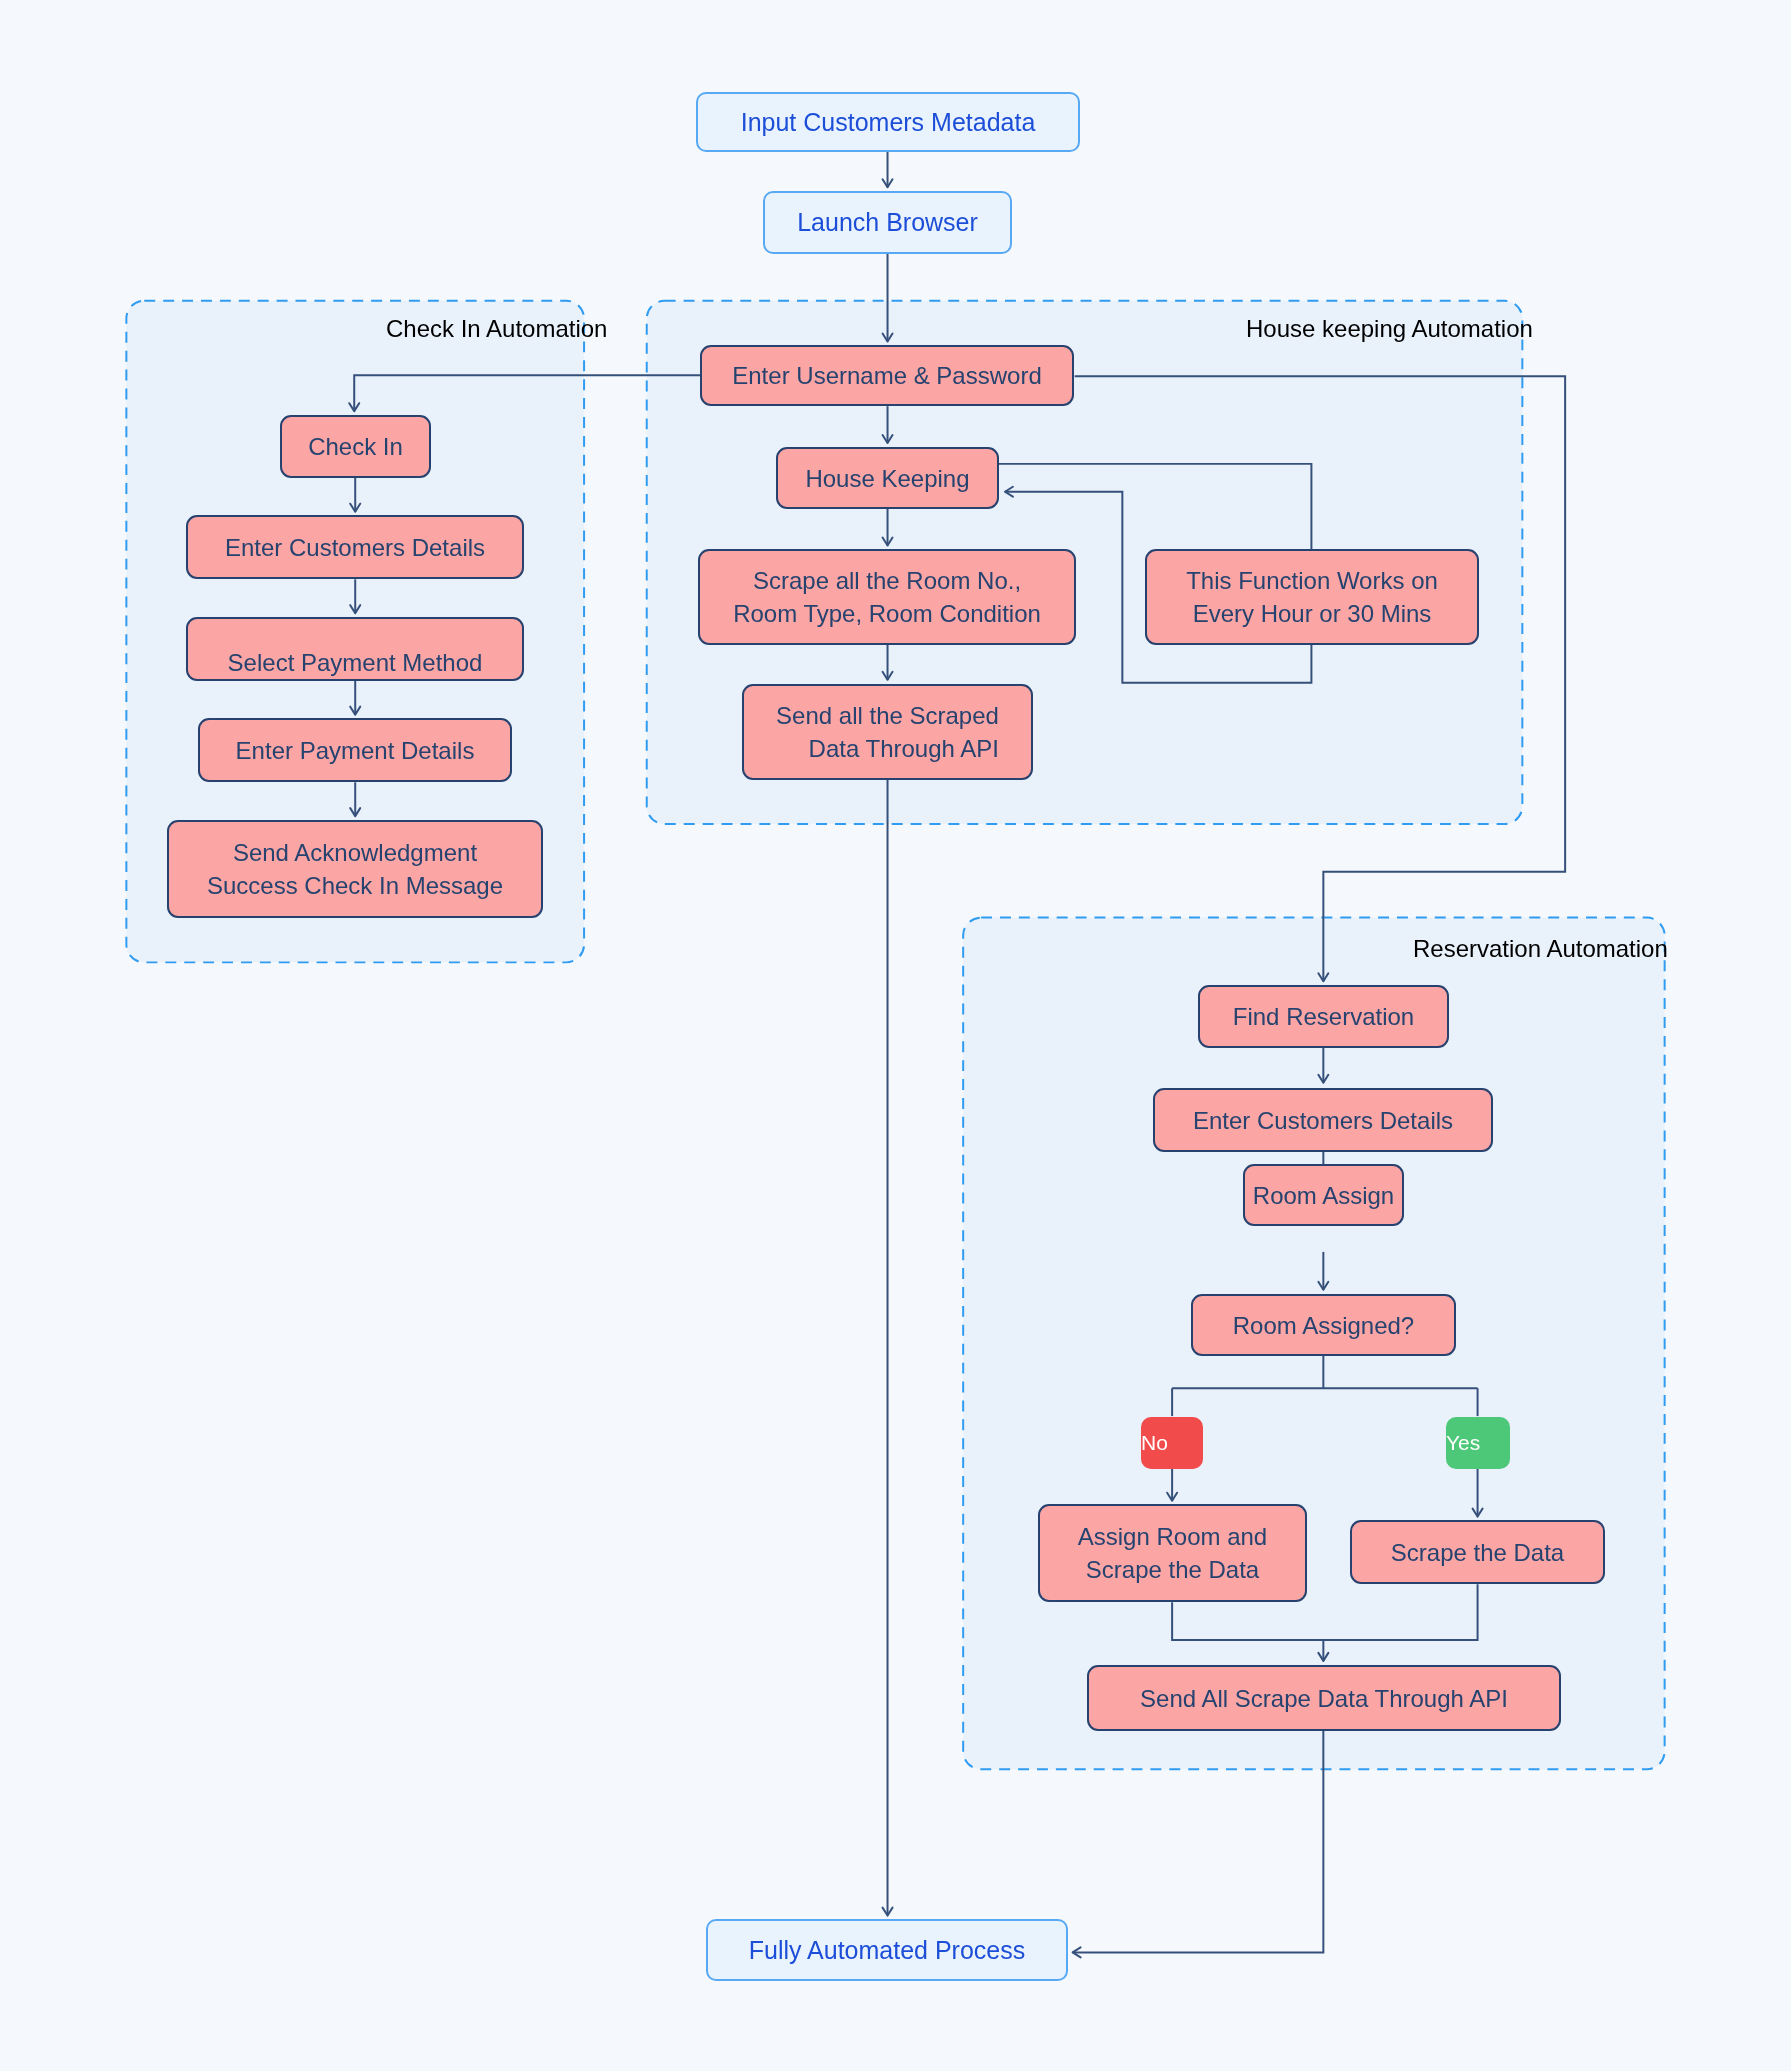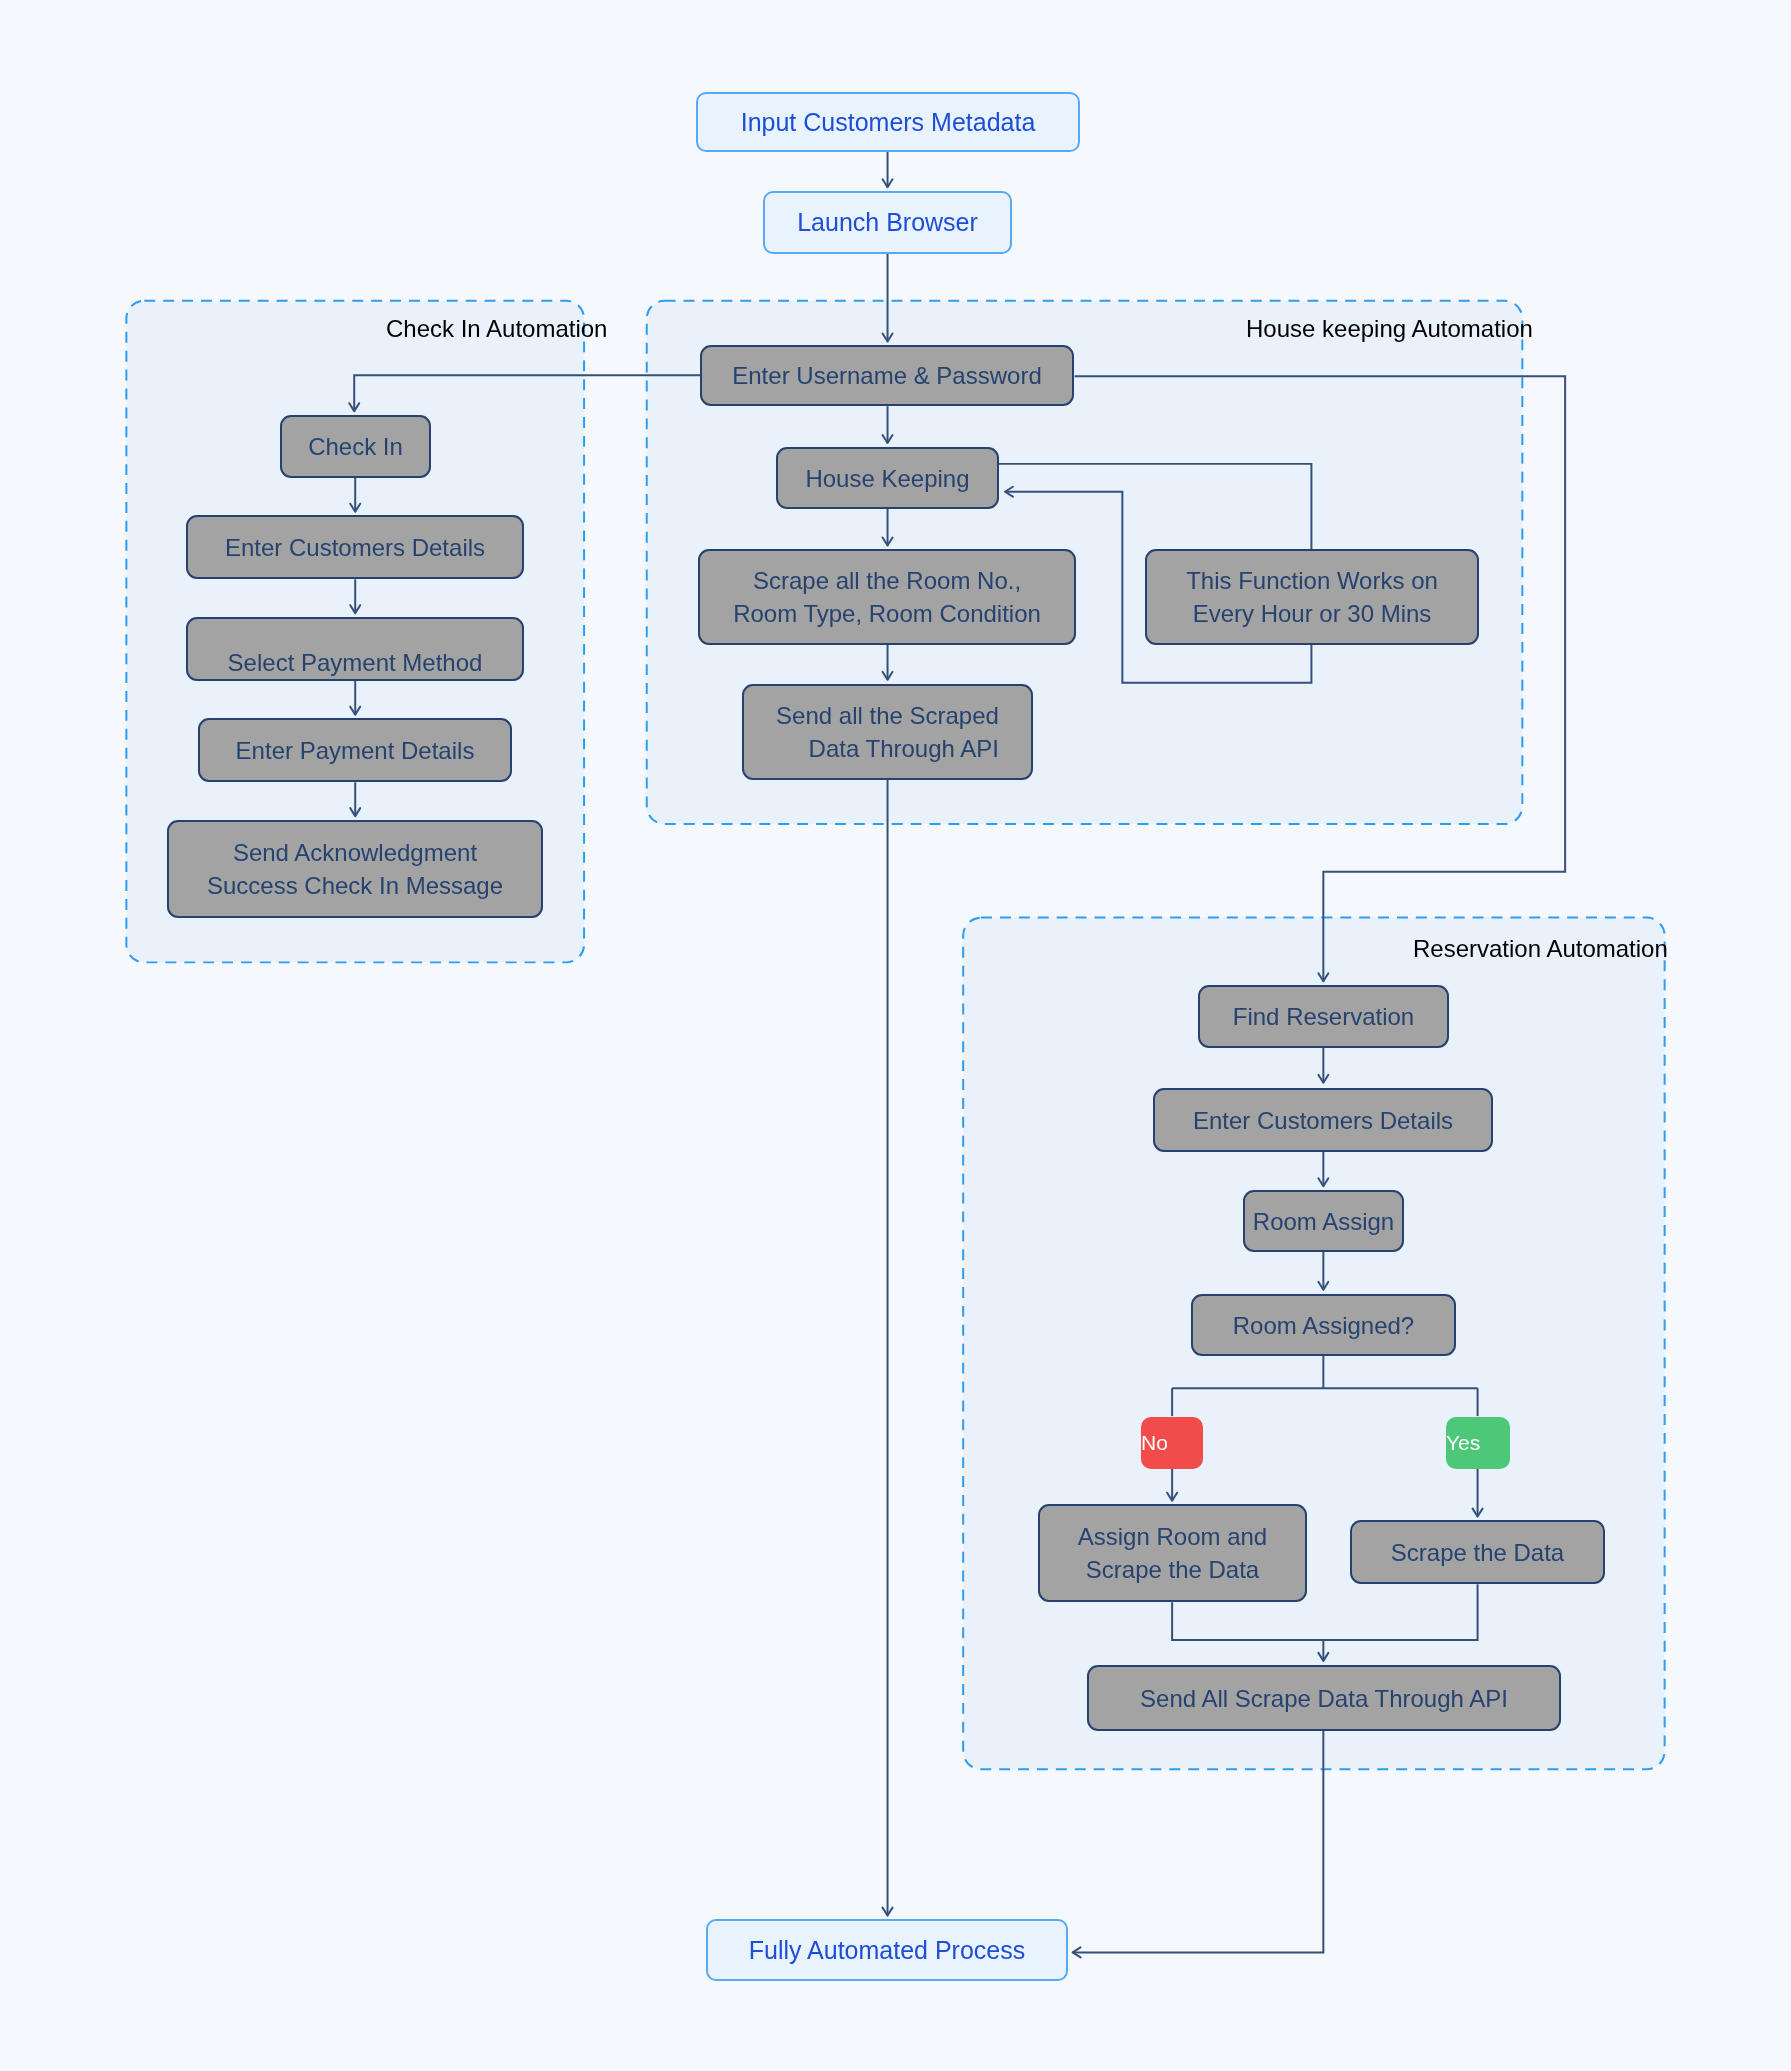--- a/index.html
+++ b/index.html
@@ -1,20 +1,20 @@
 <!DOCTYPE html>
 <html><head>
 <meta charset="utf-8">
 <style>
   html,body{margin:0;padding:0;background:#f5f8fc;}
   #canvas{position:relative;width:1791px;height:2072px;background:#f5f8fc;overflow:hidden;
           font-family:"Liberation Sans", sans-serif;}
   #wires{position:absolute;left:0;top:0;width:1791px;height:2072px;}
   .node{position:absolute;display:flex;align-items:center;justify-content:center;
-        text-align:center;background:#a3a3a3;border:2px solid #27426e;border-radius:11px;
+        text-align:center;background:#fca5a5;border:2px solid #27426e;border-radius:11px;
         color:#26436f;font-size:24px;font-weight:500;line-height:33px;z-index:2;box-sizing:border-box;}
   .node--blue{background:#e9f3fe;border:2px solid #58a9f4;color:#1d4ed8;border-radius:10px;}
   .seclabel{position:absolute;color:#000000;font-size:24px;font-weight:500;z-index:2;}
   .badge{position:absolute;display:flex;align-items:center;justify-content:flex-start;
          color:#ffffff;font-size:21px;font-weight:500;border-radius:10px;z-index:2;}
   .badge--no{background:#f24b4b;}
   .badge--yes{background:#4dc878;}
 </style>
 </head>
 <body>
@@ -127,21 +127,21 @@
       <span>Every Hour or 30 Mins</span>
     </span>
   </div>
 
   <div class="node" style="left:1198px;top:985px;width:251px;height:63px;justify-content:center;">
     <span>Find Reservation</span>
   </div>
   <div class="node" style="left:1153px;top:1088px;width:340px;height:64px;">
     <span>Enter Customers Details</span>
   </div>
-  <div class="node" style="left:1243px;top:1190px;width:161px;height:62px;">
+  <div class="node" style="left:1243px;top:1164px;width:161px;height:62px;">
     <span>Room Assign</span>
   </div>
   <div class="node" style="left:1191px;top:1294px;width:265px;height:62px;">
     <span>Room Assigned?</span>
   </div>
 
   <div class="badge badge--no" style="left:1141px;top:1417px;width:62px;height:52px;">
     <span>No</span>
   </div>
   <div class="badge badge--yes" style="left:1446px;top:1417px;width:64px;height:52px;">

